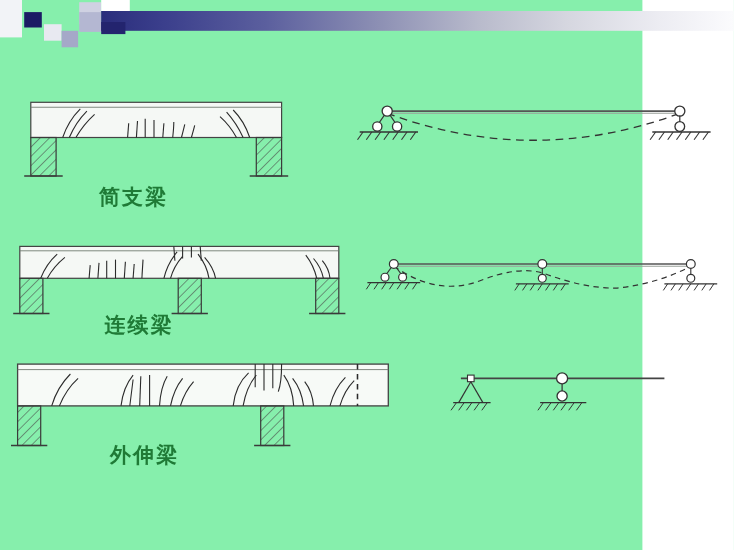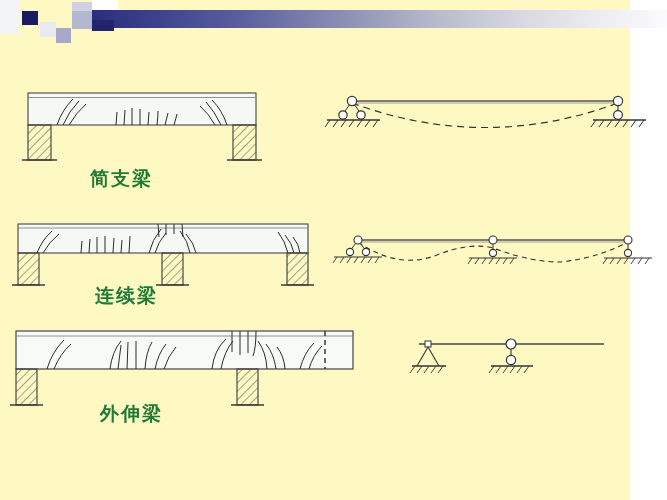--- a/index.html
+++ b/index.html
@@ -11,23 +11,23 @@
   body {
     width: 667px;
     height: 500px;
     overflow: hidden;
     font-family: "DejaVu Sans", "Liberation Sans", sans-serif;
     position: relative;
   }
 
   #slide {
     position: relative;
-    width: 630px;
+    width: 584px;
     height: 500px;
-    background: #fef9c3;
+    background: #86efac;
   }
 
   
   #header-band {
     position: absolute;
     left: 0; top: 0;
     width: 667px;
     height: 46px;
   }
   .hdr-bar {

